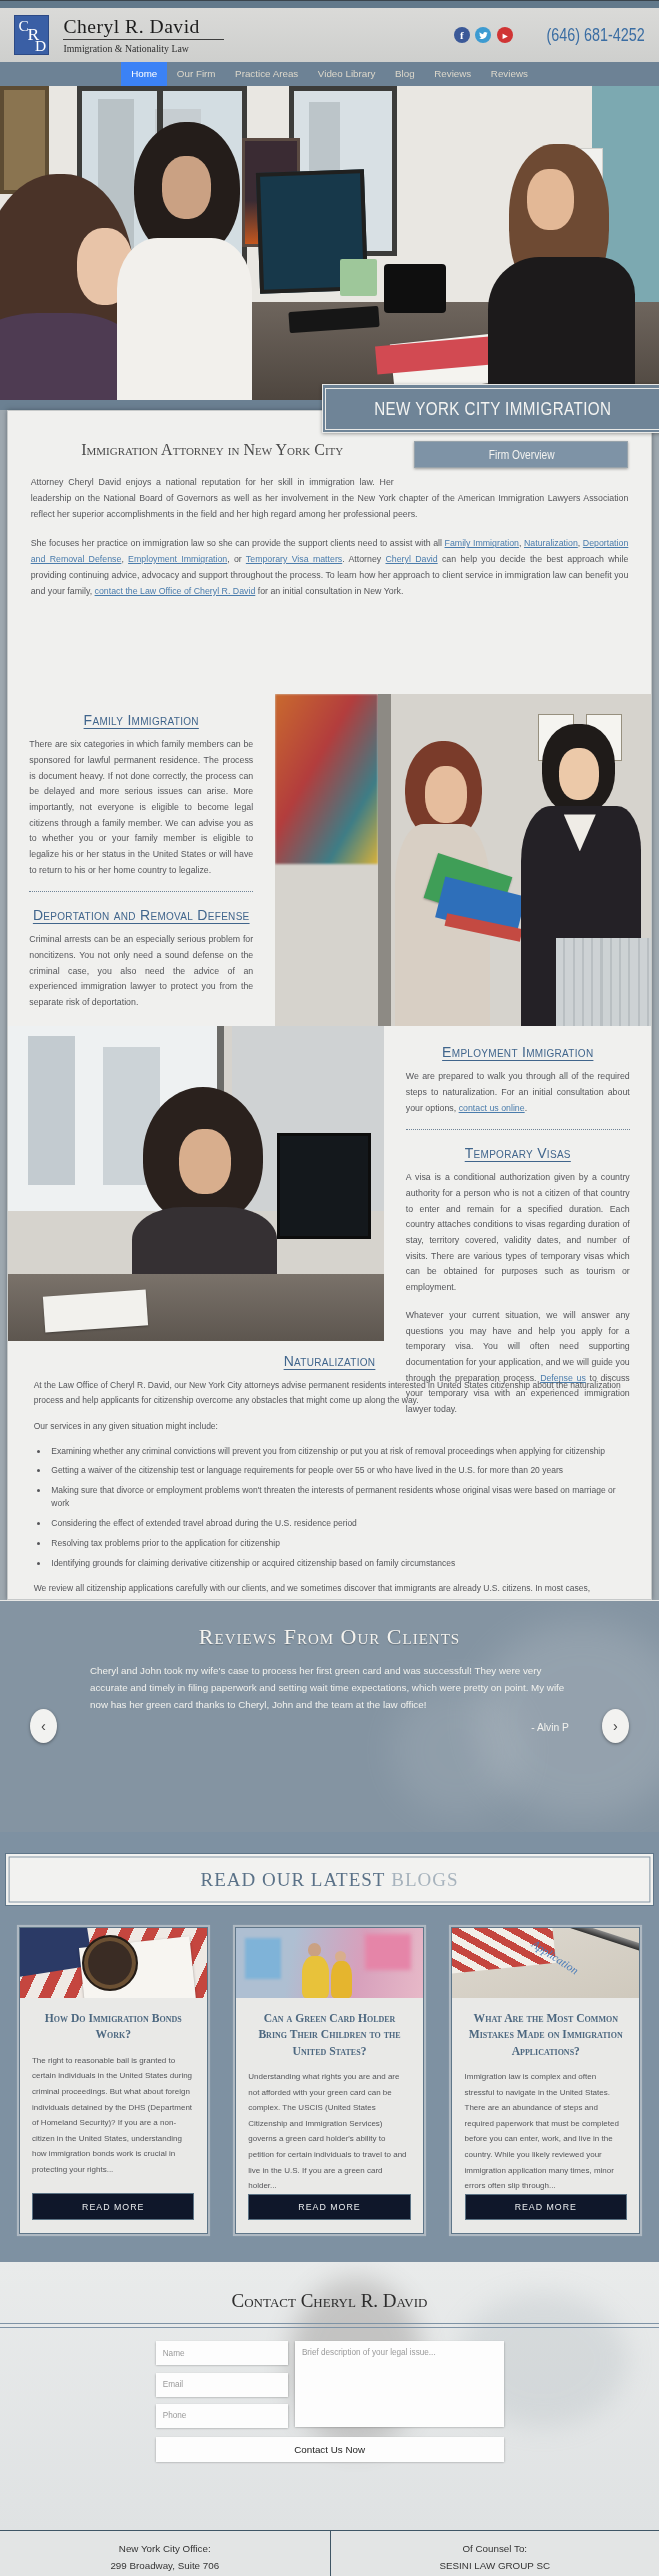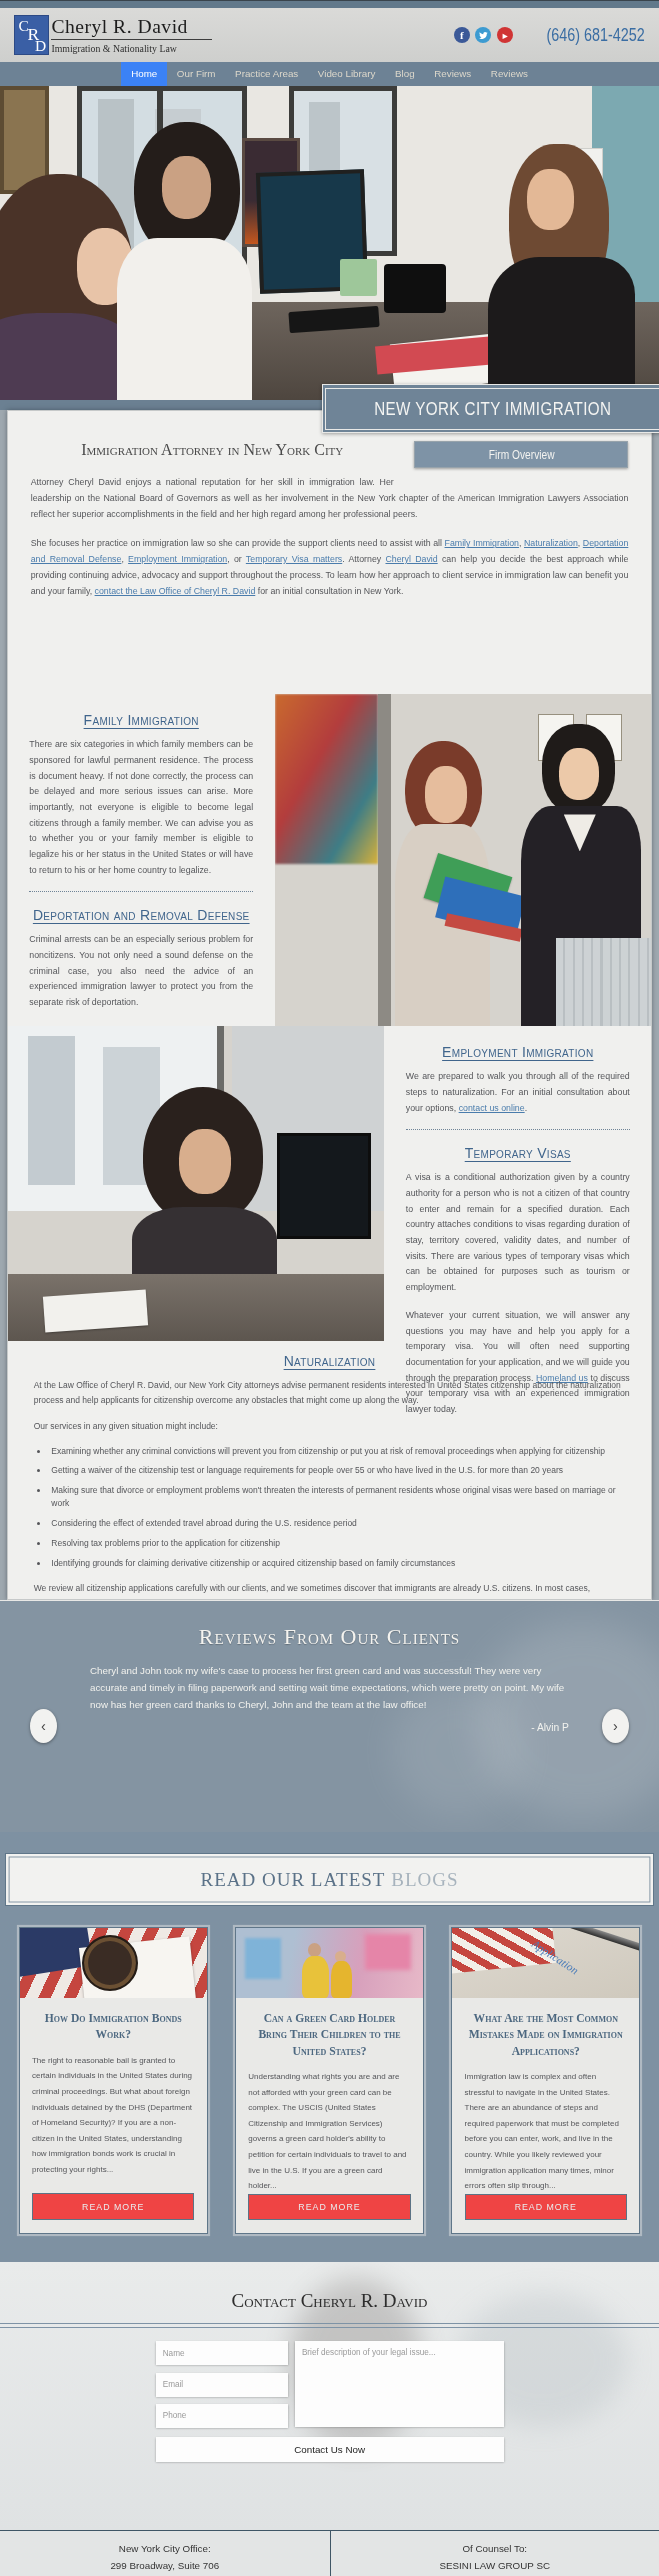--- a/index.html
+++ b/index.html
@@ -6,21 +6,21 @@
 body{width:659px;font-family:"Liberation Sans",sans-serif;background:#9fa9b0}
 a{text-decoration:underline}
 
 .top-strip{height:8.2px;background:#62798b;border-top:1.5px solid #39444c}
 .site-header{height:54px;background:linear-gradient(#dadad8,#cecfcd);display:flex;align-items:center;padding:0 14.4px}
 .logo-box{width:35px;height:40px;background:#3a5fa5;border:1px solid #2d4a85;position:relative;font-family:"Liberation Serif",serif;color:#fff;flex:0 0 auto}
 .logo-box span{position:absolute;line-height:1}
 .logo-c{top:1.5px;left:3.1px;font-size:15.5px}
 .logo-r{top:10.3px;left:12px;font-size:17.5px}
 .logo-d{top:21.6px;left:19.6px;font-size:15.5px}
-.title-block{margin-left:2px}
+.title-block{margin-left:14px}
 .firm-name{font-family:"Liberation Serif",serif;font-size:19.6px;font-weight:400;color:#1d1d1d;letter-spacing:0.5px;line-height:1.1}
 .title-rule{border:none;border-top:1px solid #3d3d3d;margin:1.5px 0 2.6px;width:161px}
 .tagline{font-family:"Liberation Serif",serif;font-size:9.8px;color:#2e2e2e}
 .header-right{margin-left:auto;display:flex;align-items:center;gap:5.7px}
 .social-icon{width:16px;height:16px;border-radius:50%;display:flex;align-items:center;justify-content:center;color:#fff;font-weight:bold;text-decoration:none}
 .fb{background:#3b5998;font-family:"Liberation Serif",serif;font-size:10.8px}
 .tw{background:#3d9bd1}
 .yt{background:#d03434;font-size:6.2px}
 .header-phone{font-size:17.5px;color:#3a6da3;margin-left:6.2px;text-decoration:none;transform:scaleX(.82);transform-origin:right center;white-space:nowrap}
 
@@ -81,21 +81,21 @@
 .blogs-title-box h2{font-family:"Liberation Serif",serif;font-weight:400;font-size:19px;letter-spacing:1px}
 .bt-dark{color:#5b7288}
 .bt-light{color:#a7b3bd}
 .blog-grid{display:grid;grid-template-columns:repeat(3,1fr);gap:27px;padding:20.6px 13.4px 0}
 .blog-card{background:#e9e9e7;border:0.5px solid #5f7689;box-shadow:0 0 0 2.1px rgba(235,235,233,.45);display:flex;flex-direction:column}
 .blog-image{height:70px;position:relative;overflow:hidden;flex:0 0 auto}
 .blog-image div,.blog-image span{position:absolute}
 .blog-body{padding:13.4px 12.4px 12.4px;display:flex;flex-direction:column;height:235px}
 .blog-title{font-family:"Liberation Serif",serif;font-variant:small-caps;font-weight:700;font-size:11.6px;line-height:1.4;color:#4d6880;text-align:center;margin-bottom:9.3px;cursor:pointer}
 .blog-excerpt{font-size:8px;line-height:1.95;color:#55565a}
-.read-more{margin-top:auto;height:27px;background:#ef4444;border:0.5px solid #5c7385;color:#e9ecee;display:flex;align-items:center;justify-content:center;font-size:8.8px;letter-spacing:1px;text-decoration:none}
+.read-more{margin-top:auto;height:27px;background:#0f172a;border:0.5px solid #5c7385;color:#e9ecee;display:flex;align-items:center;justify-content:center;font-size:8.8px;letter-spacing:1px;text-decoration:none}
 
 .contact{height:268px;background:linear-gradient(#e9ebeb,#dfe2e3);position:relative;overflow:hidden}
 .contact-bgshape{position:absolute;border-radius:50%;filter:blur(13.4px);opacity:.22}
 .contact h2{font-family:"Liberation Serif",serif;font-variant:small-caps;font-weight:400;font-size:19px;color:#2d2d2d;text-align:center;padding-top:28px;position:relative;z-index:2}
 .contact-rules{height:5.2px;border-top:1px solid #7e93a6;border-bottom:1px solid #7e93a6;margin-top:10.3px;position:relative;z-index:2}
 .contact-form{position:relative;z-index:2;width:348px;margin:13.4px auto 0;display:grid;grid-template-columns:132px 209px;column-gap:7.2px;row-gap:7.2px}
 .ct-input{height:24px;background:#fdfdfd;border:none;box-shadow:0 0.5px 2.1px rgba(0,0,0,.35);padding:0 7.2px;font-size:8.2px;color:#333;width:100%}
 .ct-input::placeholder,.ct-textarea::placeholder{color:#9a9a9a}
 .ct-textarea{grid-column:2;grid-row:1/4;height:86px;background:#fdfdfd;border:none;box-shadow:0 0.5px 2.1px rgba(0,0,0,.35);padding:6.2px 7.2px;font-size:8.2px;color:#333;resize:none;font-family:"Liberation Sans",sans-serif}
 .submit-btn{grid-column:1/3;height:25px;background:#fdfdfd;border:none;box-shadow:0 0.5px 2.1px rgba(0,0,0,.35);font-size:9.8px;color:#222;cursor:pointer;margin-top:2.1px;font-family:"Liberation Sans",sans-serif}
@@ -235,21 +235,21 @@
       <div style="right:13.4px;top:107px;width:94px;height:106px;background:#14181c;border:3.1px solid #0d0d0d"></div>
       <div style="left:0;bottom:0;width:100%;height:67px;background:linear-gradient(#7a726a,#5d564f)"></div>
       <div style="left:36px;bottom:12.4px;width:103px;height:36px;background:#f2f1ed;transform:rotate(-4deg);box-shadow:0 1px 2.1px rgba(0,0,0,.3)"></div>
     </div>
     <div class="text-col">
       <h2 class="section-h">Employment Immigration</h2>
       <p>We are prepared to walk you through all of the required steps to naturalization. For an initial consultation about your options, <a href="#" class="inline-link">contact us online</a>.</p>
       <hr class="dotted-sep">
       <h2 class="section-h">Temporary Visas</h2>
       <p>A visa is a conditional authorization given by a country authority for a person who is not a citizen of that country to enter and remain for a specified duration. Each country attaches conditions to visas regarding duration of stay, territory covered, validity dates, and number of visits. There are various types of temporary visas which can be obtained for purposes such as tourism or employment.</p>
-      <p>Whatever your current situation, we will answer any questions you may have and help you apply for a temporary visa. You will often need supporting documentation for your application, and we will guide you through the preparation process. <a href="#" class="inline-link">Homeland us</a> to discuss your temporary visa with an experienced immigration lawyer today.</p>
+      <p>Whatever your current situation, we will answer any questions you may have and help you apply for a temporary visa. You will often need supporting documentation for your application, and we will guide you through the preparation process. <a href="#" class="inline-link">Defense us</a> to discuss your temporary visa with an experienced immigration lawyer today.</p>
     </div>
   </div>
 
   <div class="naturalization">
     <h2 class="section-h">Naturalization</h2>
     <p>At the Law Office of Cheryl R. David, our New York City attorneys advise permanent residents interested in United States citizenship about the naturalization process and help applicants for citizenship overcome any obstacles that might come up along the way.</p>
     <p>Our services in any given situation might include:</p>
     <ul>
       <li>Examining whether any criminal convictions will prevent you from citizenship or put you at risk of removal proceedings when applying for citizenship</li>
       <li>Getting a waiver of the citizenship test or language requirements for people over 55 or who have lived in the U.S. for more than 20 years</li>

